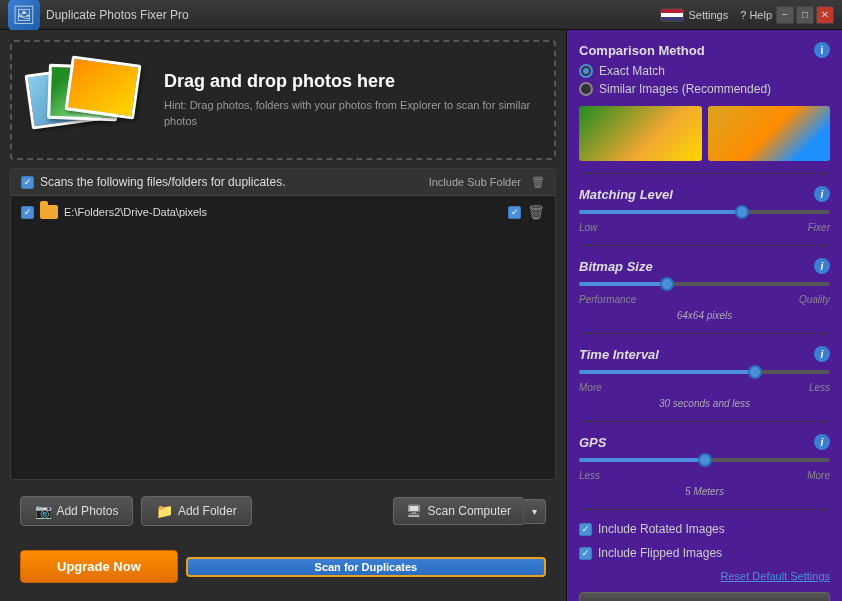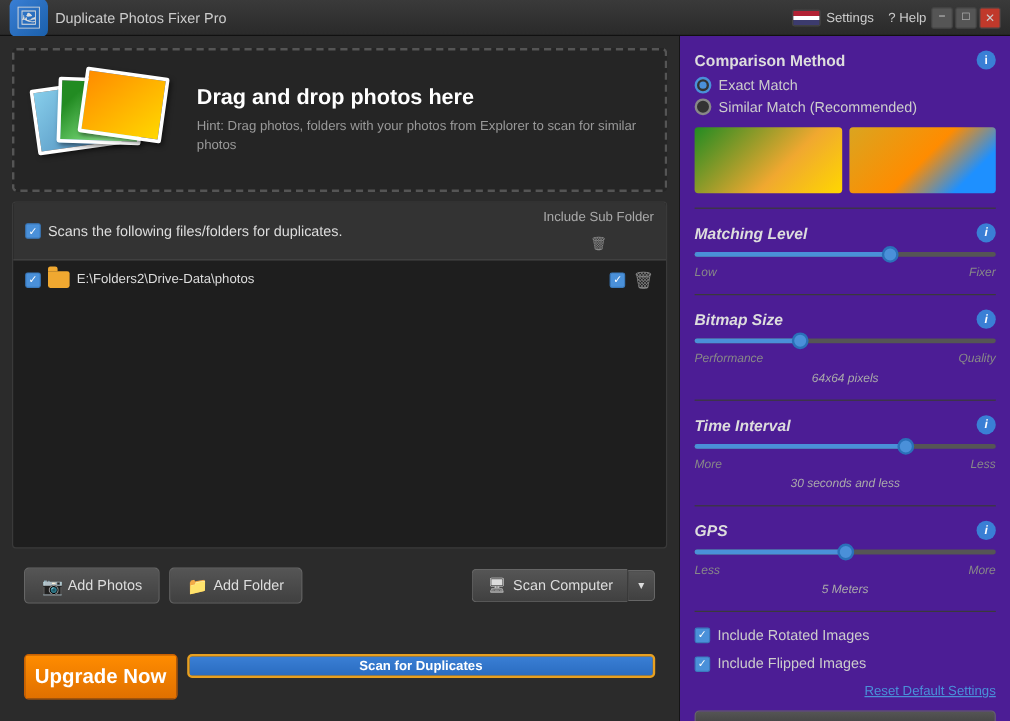--- a/index.html
+++ b/index.html
@@ -178,21 +178,20 @@
       font-size: 9px;
       border-radius: 2px;
       flex-shrink: 0;
     }
     .file-list-header-right {
       display: flex;
       align-items: center;
       gap: 10px;
       font-size: 11px;
       color: #aaa;
-      flex-direction: column;
     }
     .file-list-body {
       padding: 4px 0;
     }
     .file-row {
       display: flex;
       align-items: center;
       padding: 4px 10px;
       gap: 6px;
     }
@@ -276,25 +275,24 @@
       display: flex;
       align-items: center;
       gap: 8px;
       padding: 8px 10px;
     }
     .btn-upgrade {
       background: linear-gradient(to bottom, #ff8c00, #e07000);
       border: 1px solid #cc6000;
       border-radius: 4px;
       color: white;
-      padding: 8px 8px;
-      font-size: 17px;
+      padding: 8px 36px;
+      font-size: 13px;
       font-weight: bold;
       cursor: pointer;
-      margin-top: 18px;
     }
     .btn-scan {
       flex: 1;
       background: linear-gradient(to bottom, #3a7fd5, #2a6cc0);
       border: 2px solid #e8a020;
       border-radius: 4px;
       color: white;
       padding: 2px 20px;
       font-size: 11px;
       font-weight: bold;
@@ -541,21 +539,21 @@
         </div>
         <div class="file-list-header-right">
           <span>Include Sub Folder</span>
           <span style="color:#888;cursor:pointer;">🗑</span>
         </div>
       </div>
       <div class="file-list-body">
         <div class="file-row">
           <div class="checkbox">✓</div>
           <div class="folder-icon"></div>
-          <span class="file-path">E:\Folders2\Drive-Data\photos</span>
+          <span class="file-path">E:\Folders2\Drive-Data\pixels</span>
           <div class="checkbox">✓</div>
           <span class="delete-icon">🗑</span>
         </div>
       </div>
     </div>
 
     <div class="bottom-bar">
       <button class="btn-add">
         <span class="add-icon">📷</span>
         <span>Add Photos</span>
@@ -588,21 +586,21 @@
         <span>Comparison Method</span>
         <div class="info-icon">i</div>
       </div>
       <div class="radio-group" style="margin-top:6px;">
         <div class="radio-option">
           <div class="radio-circle selected"></div>
           <span>Exact Match</span>
         </div>
         <div class="radio-option">
           <div class="radio-circle"></div>
-          <span>Similar Match (Recommended)</span>
+          <span>Similar Images (Recommended)</span>
         </div>
       </div>
     </div>
 
     <div class="thumbnails-row">
       <div class="thumb thumb-sunflower"></div>
       <div class="thumb thumb-butterfly"></div>
     </div>
 
     <hr class="divider">

